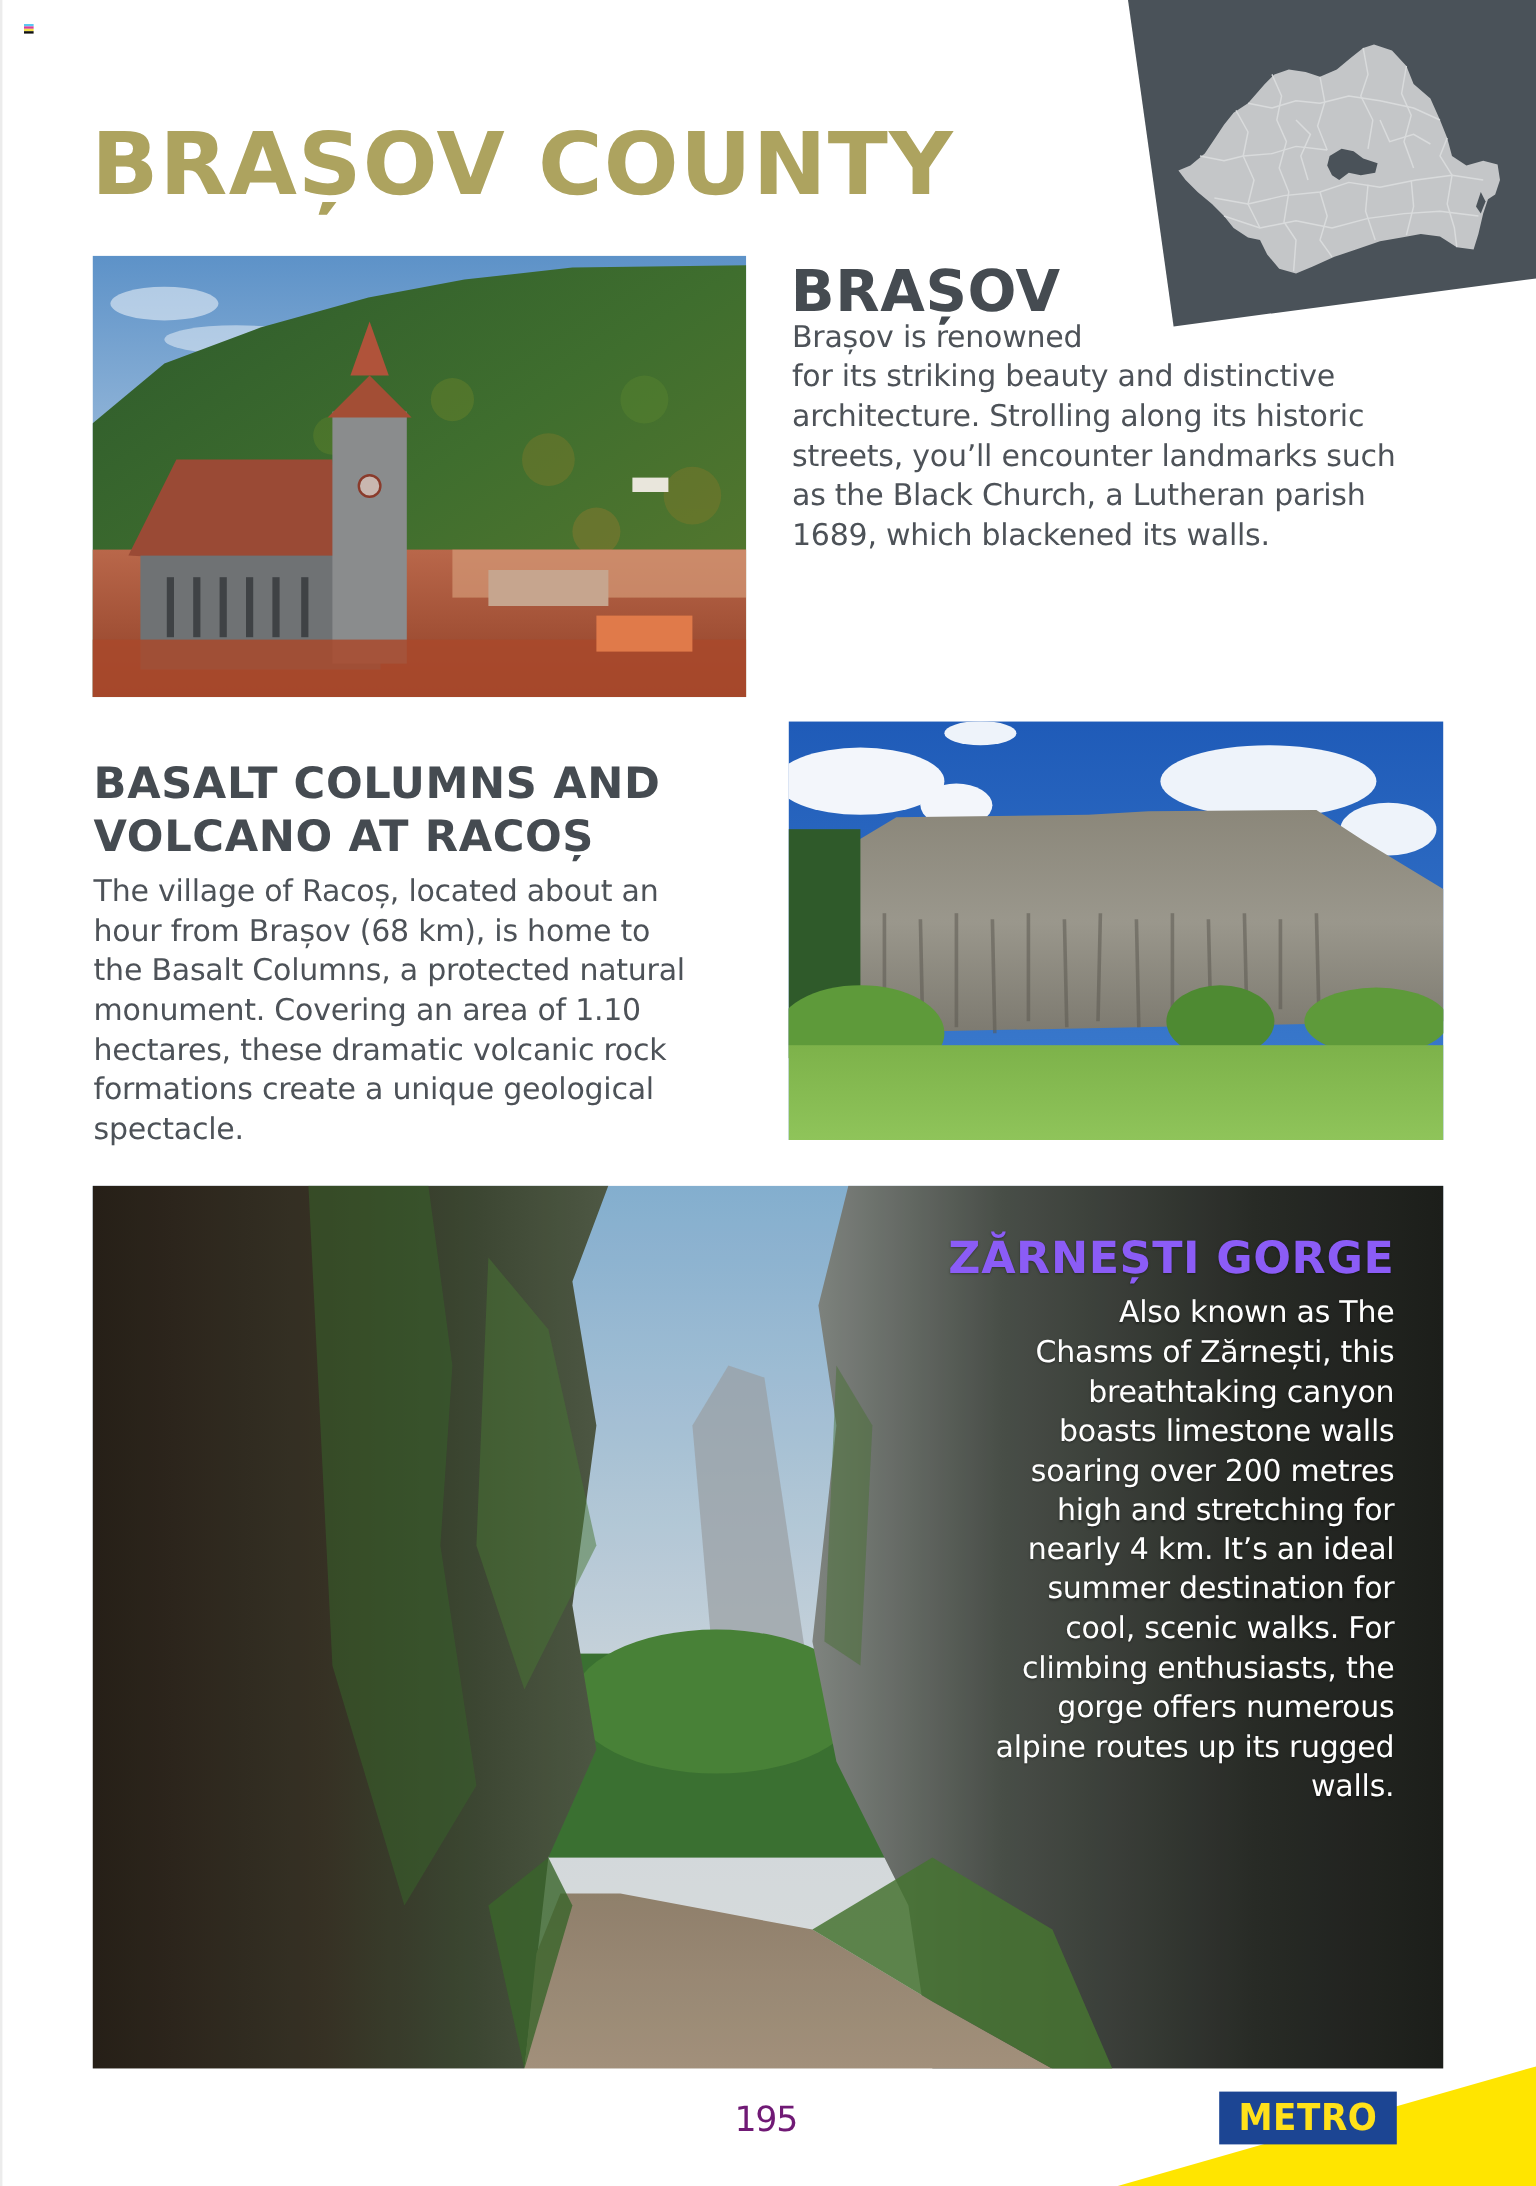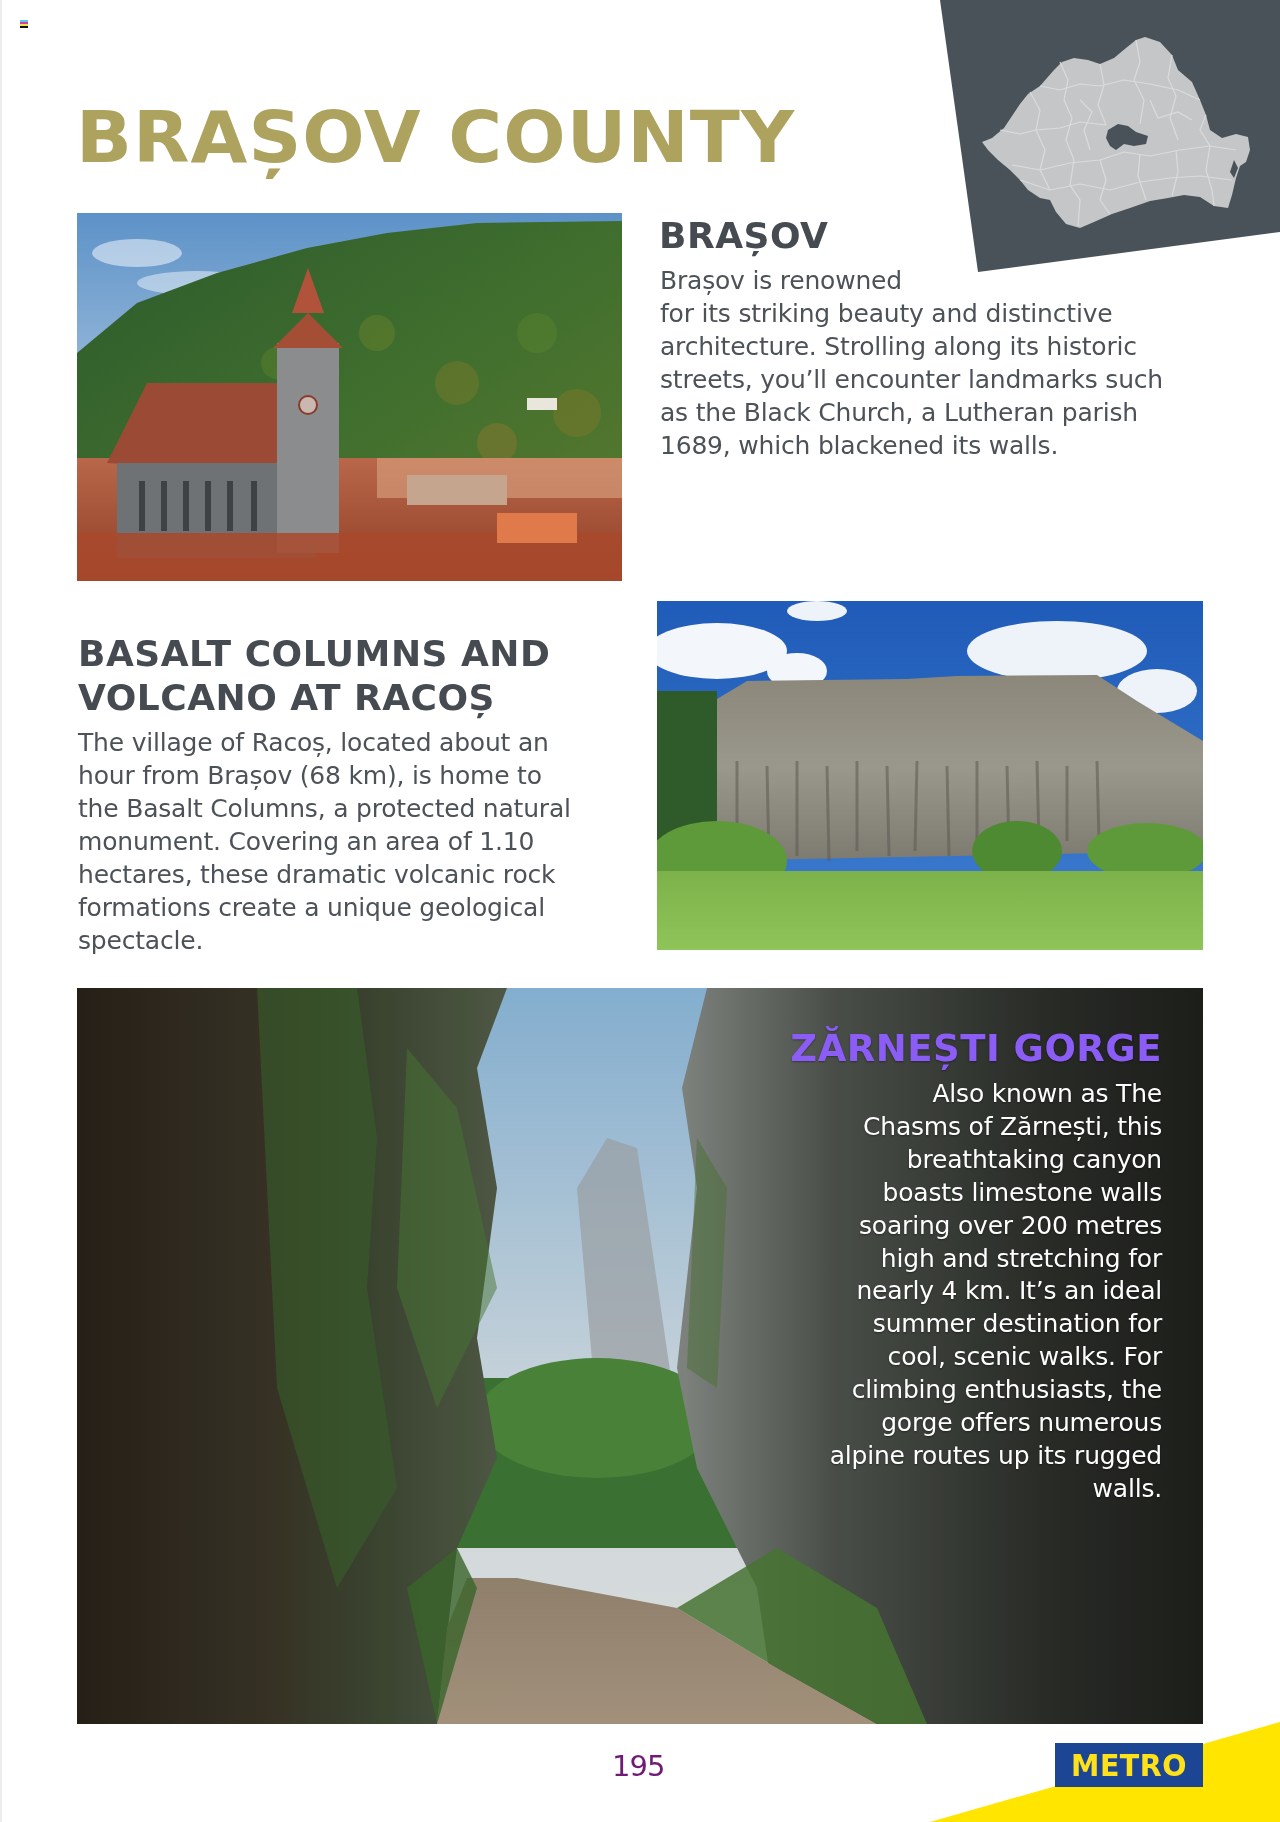--- a/index.html
+++ b/index.html
@@ -48,21 +48,21 @@
   .gorge-body .line { display: block; white-space: nowrap; }
 
   .page-number {
     position: absolute; left: 612px; top: 1749px; font-size: 29px;
     font-family: "DejaVu Sans", sans-serif; color: #701a75; letter-spacing: -1px;
   }
 
   .yellow-corner { position: absolute; left: 0; top: 1700px; width: 1280px; height: 122px; }
 
   .metro-logo {
-    position: absolute; left: 1055px; top: 1743px; width: 148px; height: 44px;
+    position: absolute; left: 1016px; top: 1743px; width: 148px; height: 44px;
     background: #1c4593; display: flex; align-items: center; justify-content: center;
   }
   .metro-logo span {
     font-family: "DejaVu Sans", sans-serif; font-weight: bold; font-size: 31px;
     color: #ffe11a; letter-spacing: 0.5px; line-height: 1;
     transform: scaleX(0.92);
   }
 </style>
 </head>
 <body>
@@ -149,21 +149,21 @@
     <rect x="200" y="130" width="62" height="210" fill="#8a8c8d"></rect>
     <path d="M196,135 L231,100 L266,135 Z" fill="#a34e35"></path>
     <path d="M215,100 L231,55 L247,100 Z" fill="#b0533a"></path>
     <circle cx="231" cy="192" r="9" fill="#c9b7b0" stroke="#8a3b2b" stroke-width="2"></circle>
     <rect x="0" y="320" width="545" height="48" fill="#a9492c" opacity="0.85"></rect>
     <rect x="420" y="300" width="80" height="30" fill="#e07a4a"></rect>
     <rect x="450" y="185" width="30" height="12" fill="#e9e6dc"></rect>
   </svg>
 </div>
 
-<h2 class="heading" style="left:659px; top:215px; font-size:36px;">BRAȘOV</h2>
+<h2 class="heading" style="left:659px; top:215px; font-size:48px;">BRAȘOV</h2>
 <div class="body-text" style="left:660px; top:264px;">
   <span class="line">Brașov is renowned</span>
   <span class="line">for its striking beauty and distinctive</span>
   <span class="line">architecture. Strolling along its historic</span>
   <span class="line">streets, you’ll encounter landmarks such</span>
   <span class="line">as the Black Church, a Lutheran parish</span>
   <span class="line">1689, which blackened its walls.</span>
 </div>
 
 <h2 class="heading" style="left:78px; top:632px; font-size:36px; line-height:44px;">

